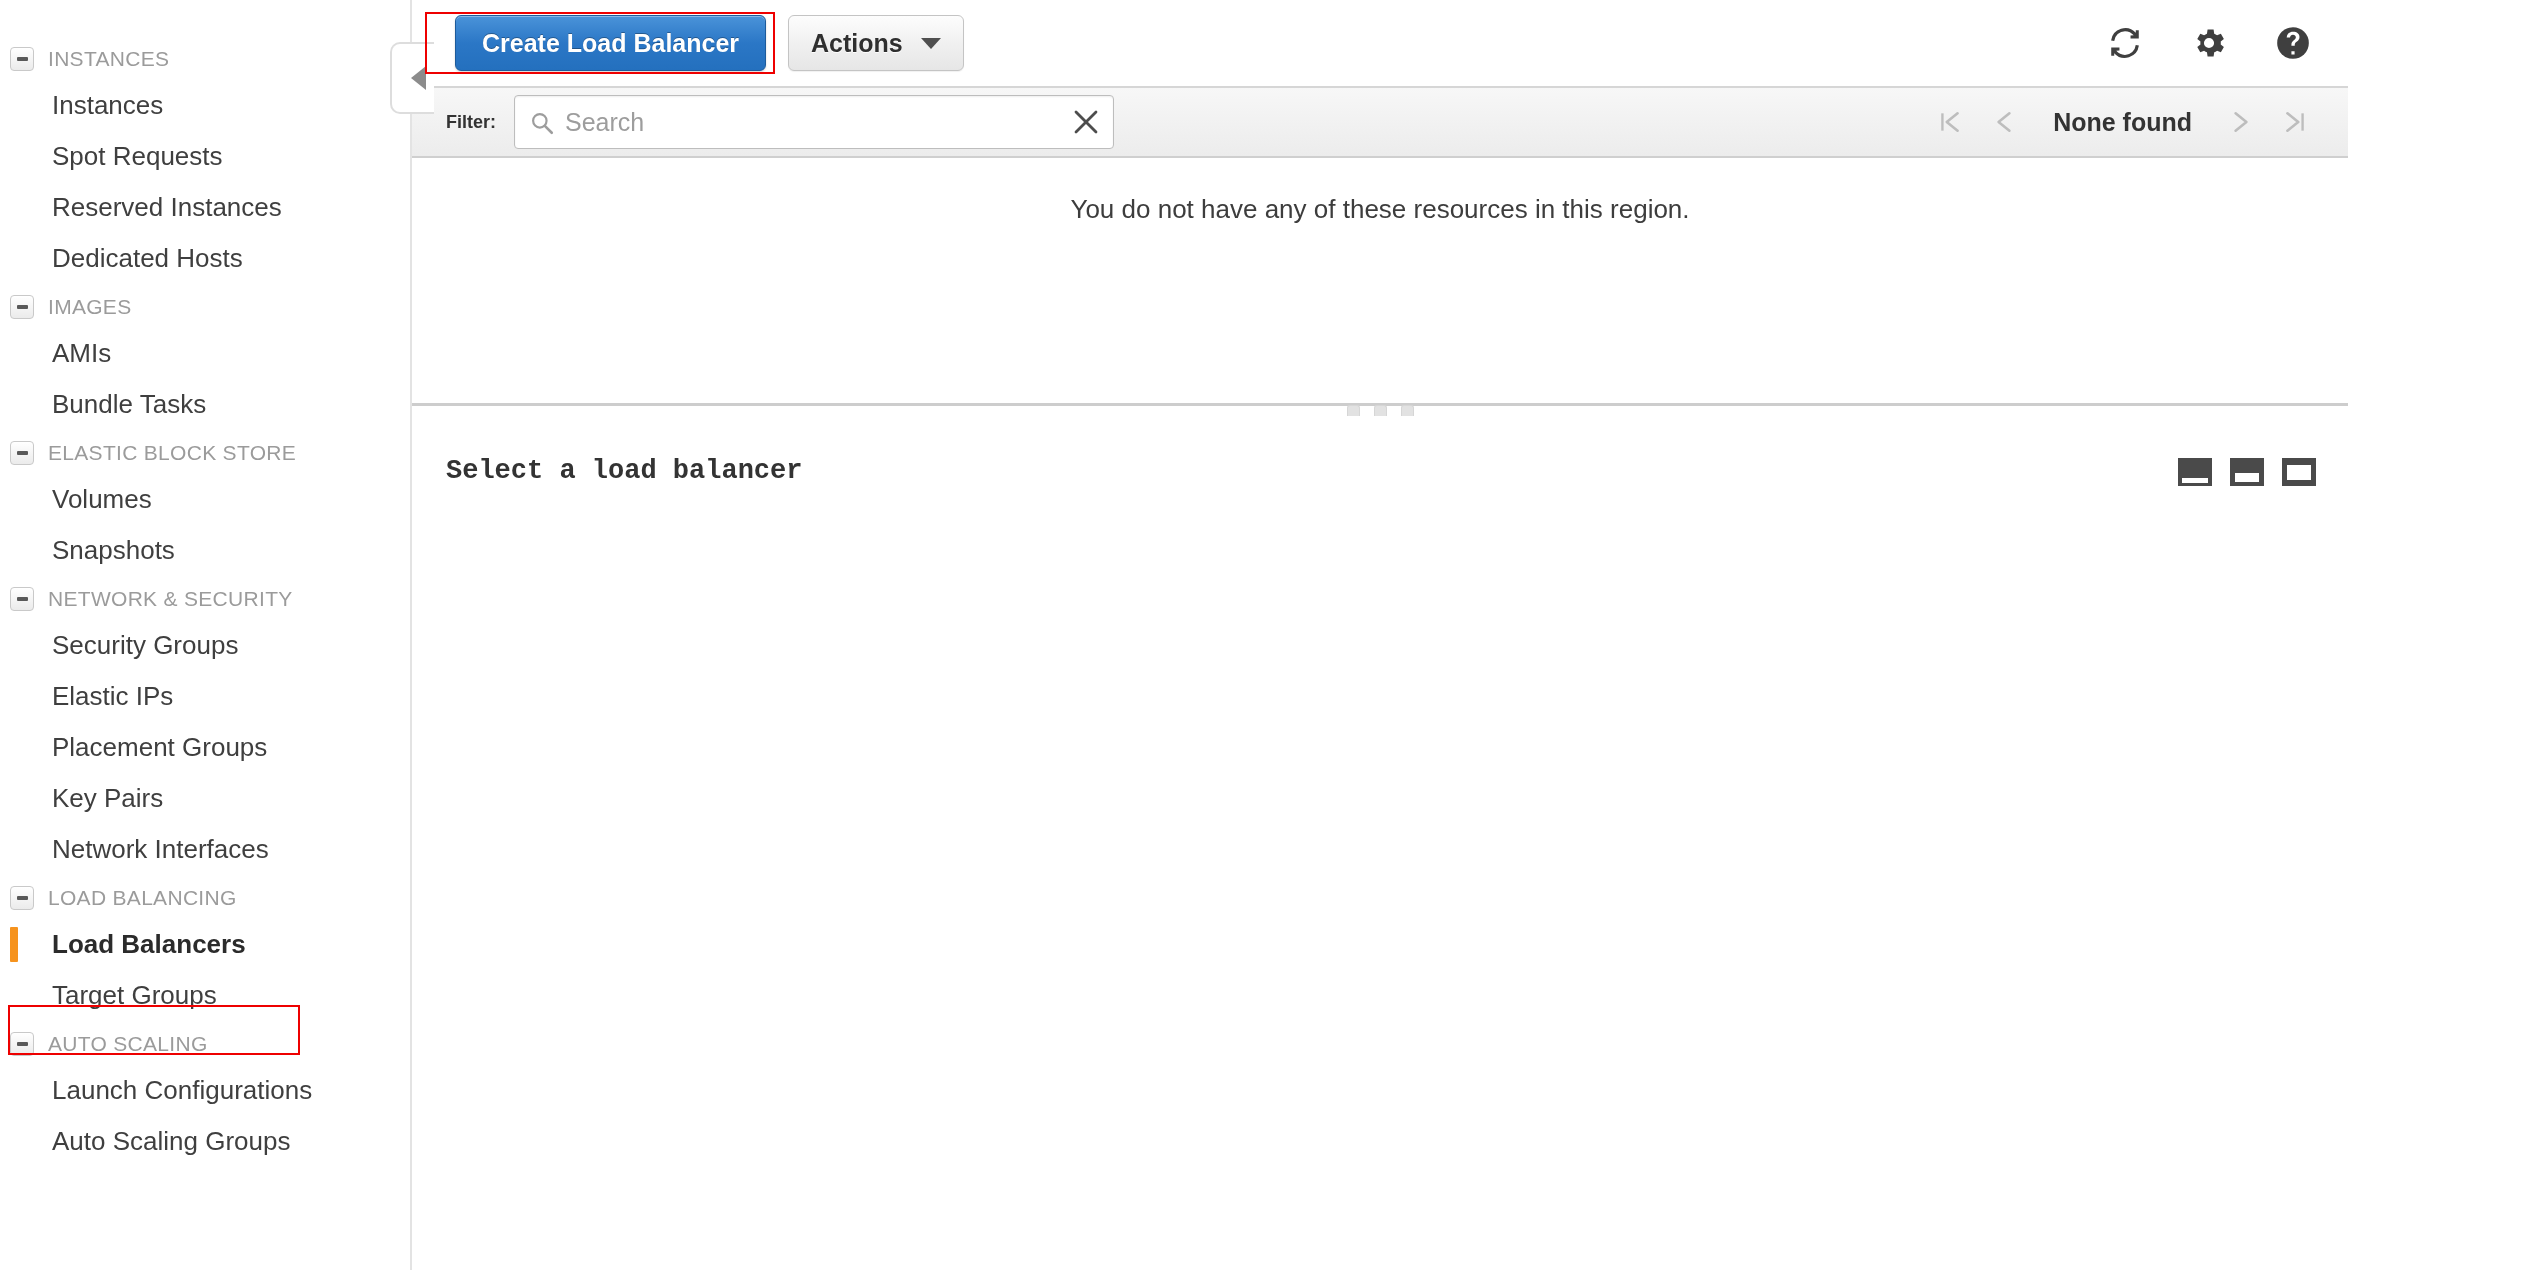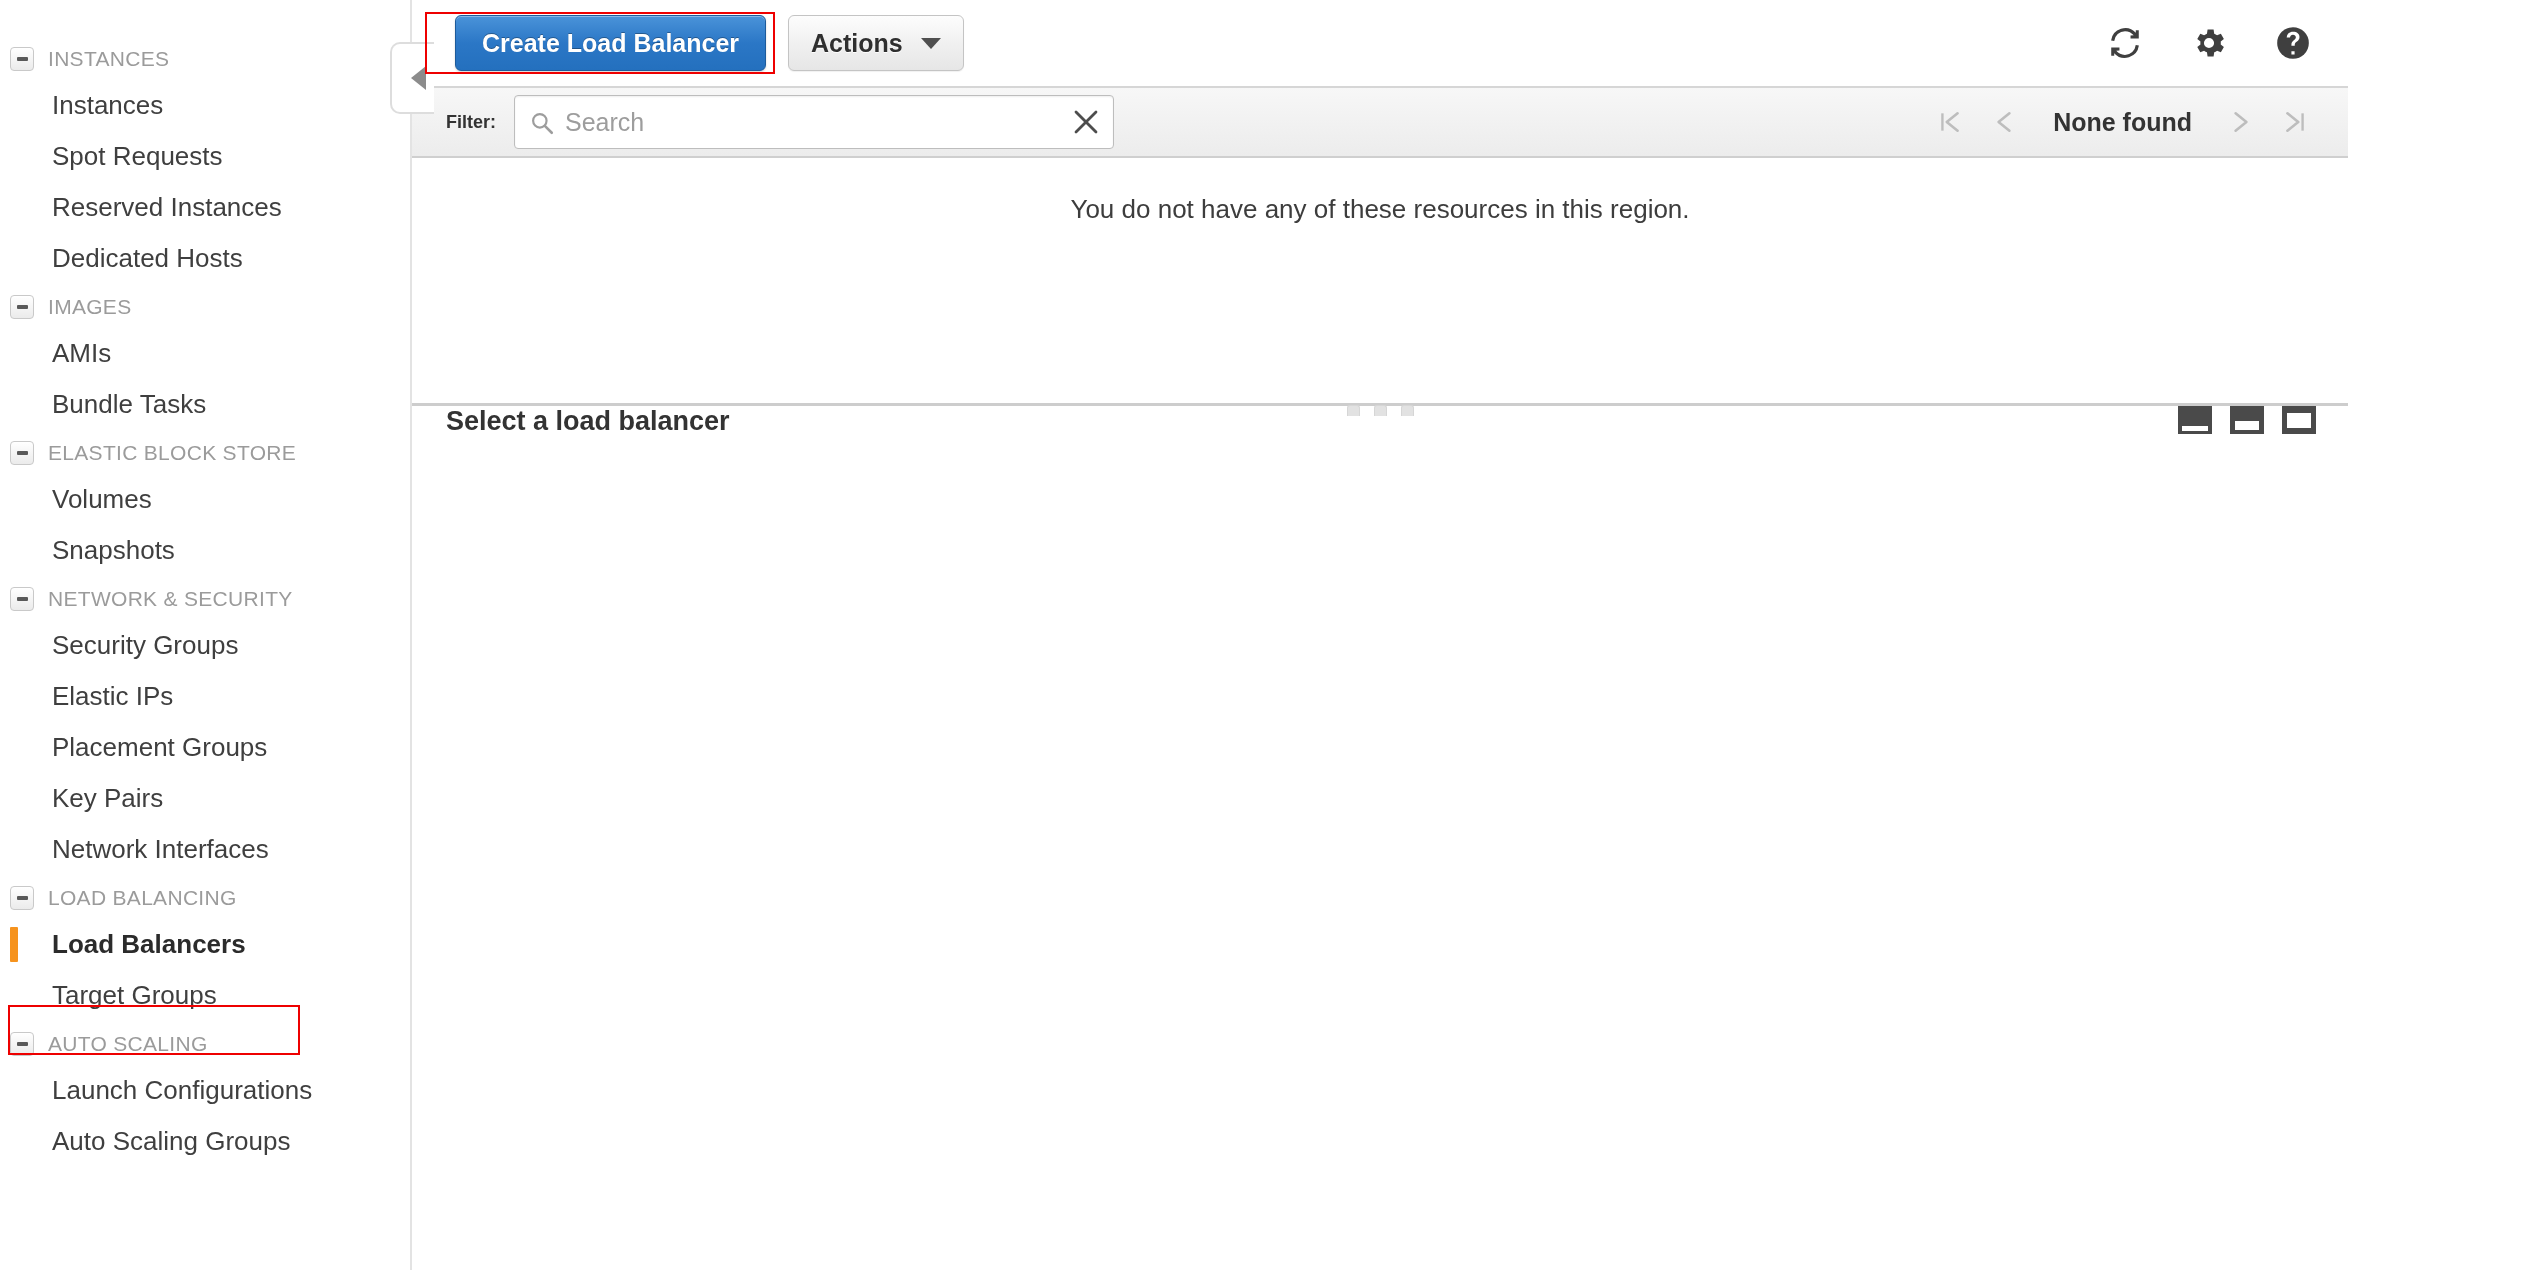--- a/index.html
+++ b/index.html
@@ -297,21 +297,22 @@
   
   .detail {
     flex: 1 1 auto;
     position: relative;
     background: #ffffff;
     padding: 0 24px 0 34px;
   }
   .detail-head {
     height: 80px;
     display: flex;
-    align-items: flex-start;
+    align-items: flex-end;
+    font-family: Liberation Mono, monospace;
   }
   .detail-title {
     font-size: 27px;
     font-weight: bold;
     color: #333333;
     white-space: nowrap;
   }
   .detail-spacer { flex: 1 1 auto; }
   .size-icons { display: flex; align-items: center; gap: 18px; padding-right: 8px; }
   .size-icon { width: 34px; height: 28px; cursor: pointer; display: block; }

